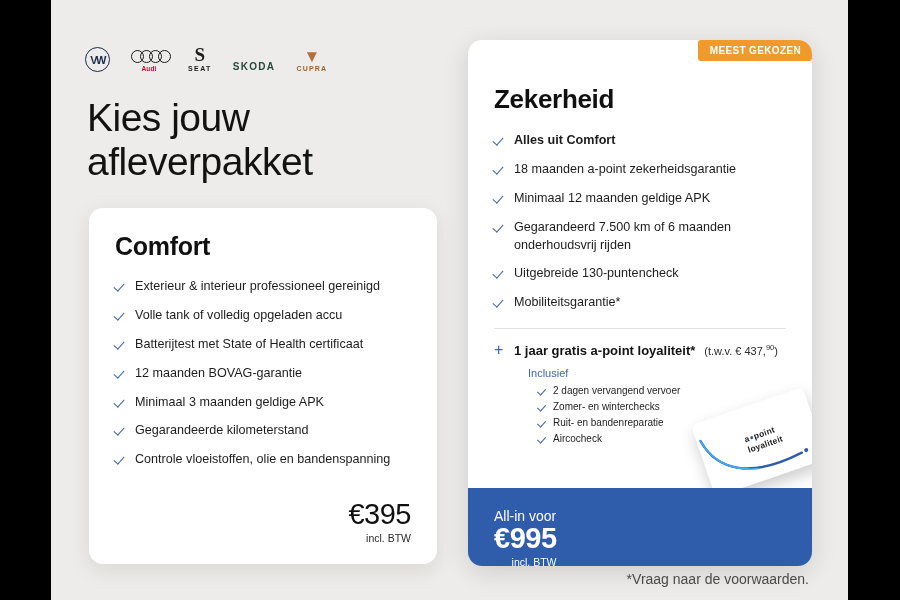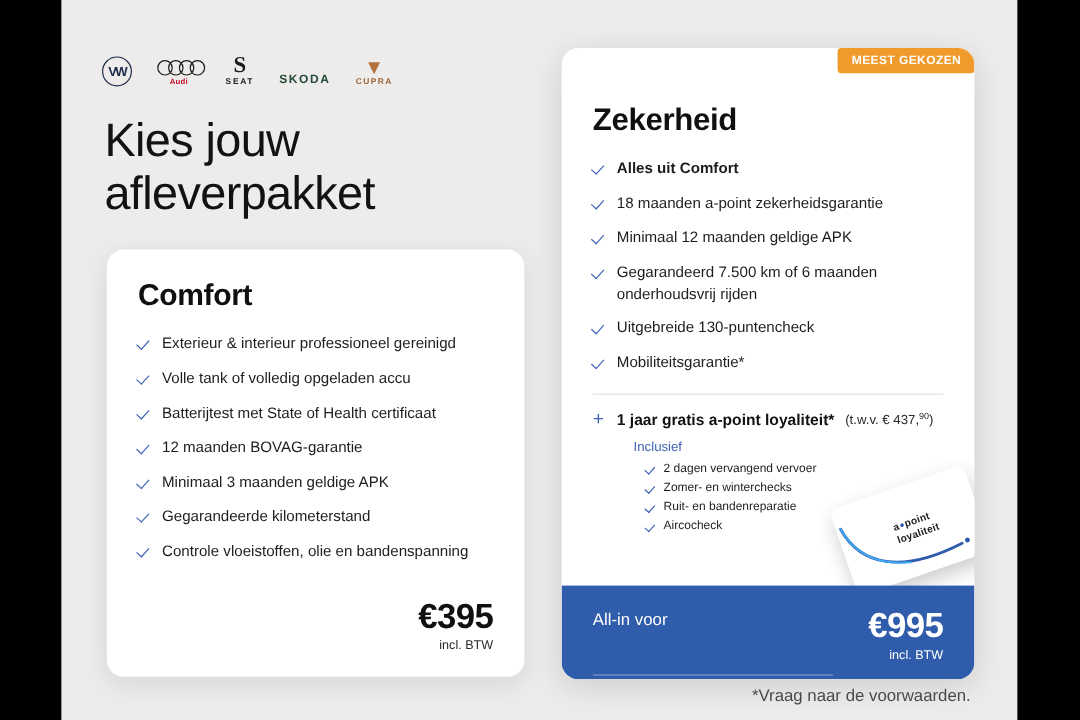--- a/index.html
+++ b/index.html
@@ -74,21 +74,21 @@
   .check::after {
     content:""; position:absolute; left:1px; top:0px;
     width:5px; height:9px; border:solid #3f63b4; border-width:0 1.5px 1.5px 0;
     transform:rotate(42deg);
   }
   .feat.bold { font-weight:700; }
 
   .price-comfort {
     position:absolute; right:26px; bottom:20px; text-align:right;
   }
-  .price-comfort .amt { font-size:29px; font-weight:700; color:#101010; letter-spacing:-.5px; }
+  .price-comfort .amt { font-size:29px; font-weight:400; color:#101010; letter-spacing:-.5px; }
   .price-comfort .vat { font-size:10.5px; color:#2a2a2a; margin-top:1px; }
 
   
   .card-zeker {
     position:absolute; left:417px; top:40px; width:344px; height:526px;
     background:#fff; border-radius:14px;
     box-shadow:0 6px 26px rgba(0,0,0,.13);
     overflow:hidden;
   }
   .zeker-body { padding:30px 26px 0 26px; position:relative; }
@@ -135,21 +135,21 @@
     position:absolute; left:46px; top:26px; font-size:8.5px; font-weight:700;
     color:#1c1c1c; line-height:1.25; letter-spacing:.2px;
   }
   .lc-dot { display:inline-block; width:3px; height:3px; background:#2c5aa8; border-radius:50%; vertical-align:middle; margin:0 1px; }
 
   
   .zeker-foot {
     position:absolute; left:0; bottom:0; width:100%; height:78px;
     background:#2f5cab; padding:20px 26px 0 26px; z-index:6;
   }
-  .foot-top { display:flex; align-items:flex-start; justify-content:space-between; }
+  .foot-top { display:flex; align-items:flex-start; justify-content:space-between;flex-direction:column; }
   .allin { font-size:14px; color:#fff; }
   .price-zeker { text-align:right; }
   .price-zeker .amt { font-size:29px; font-weight:700; color:#fff; letter-spacing:-.5px; line-height:1; }
   .price-zeker .vat { font-size:10.5px; color:#fff; margin-top:3px; }
   .foot-rule { height:1px; background:#7e9ed2; width:200px; margin-top:10px; }
 
   .footnote {
     position:absolute; right:39px; top:571px;
     font-size:14px; color:#4a4a4a;
   }

